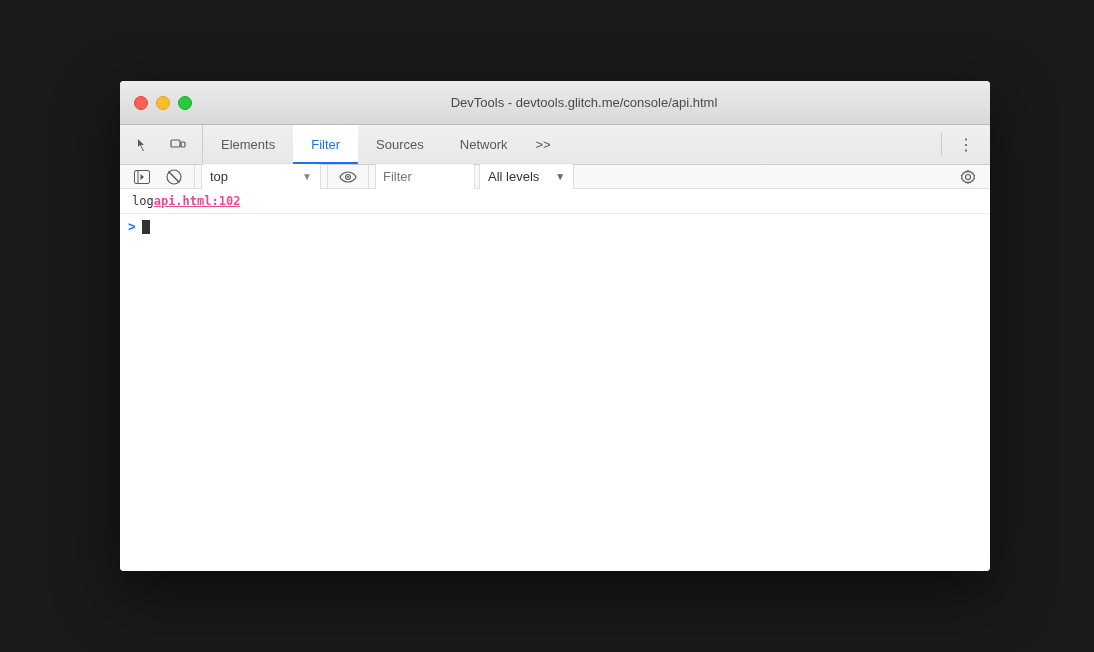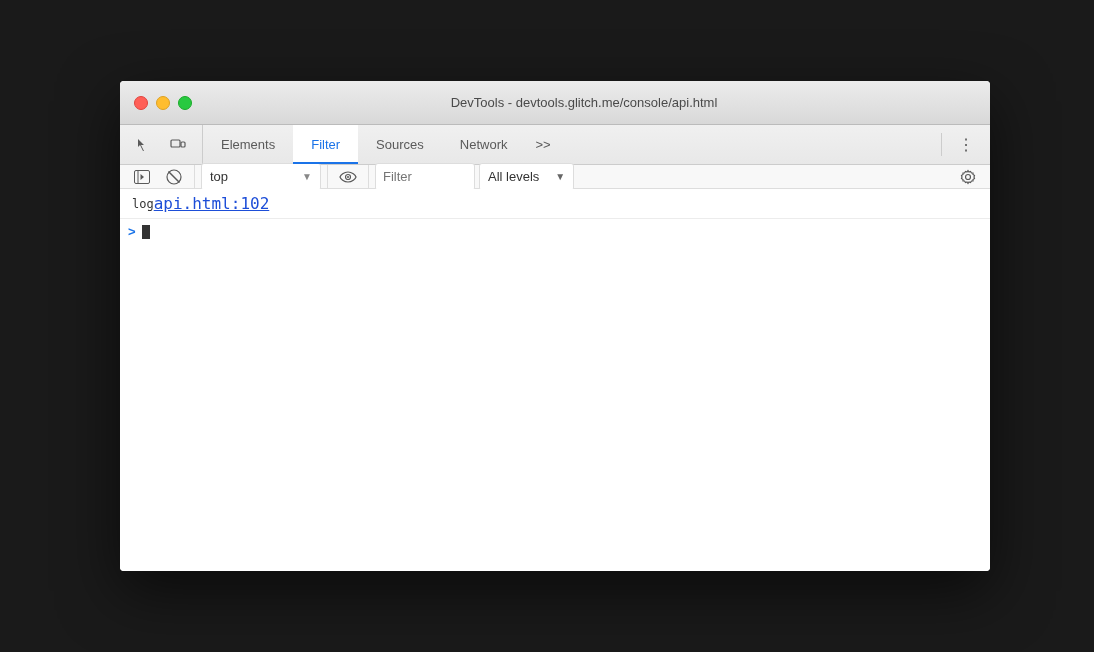--- a/index.html
+++ b/index.html
@@ -274,24 +274,25 @@
     }
 
     .log-text {
       font-family: 'Menlo', 'Monaco', monospace;
       font-size: 12px;
       color: #333;
     }
 
     .log-source {
       font-family: 'Menlo', 'Monaco', monospace;
-      font-size: 16px;
-      color: #1d4ed8;
+      font-size: 12px;
+      color: #ec4899;
       text-decoration: underline;
       cursor: pointer;
+      font-weight: bold;
     }
 
     .console-input-row {
       display: flex;
       align-items: center;
       padding: 5px 8px;
       gap: 6px;
     }
 
     .prompt-arrow {

